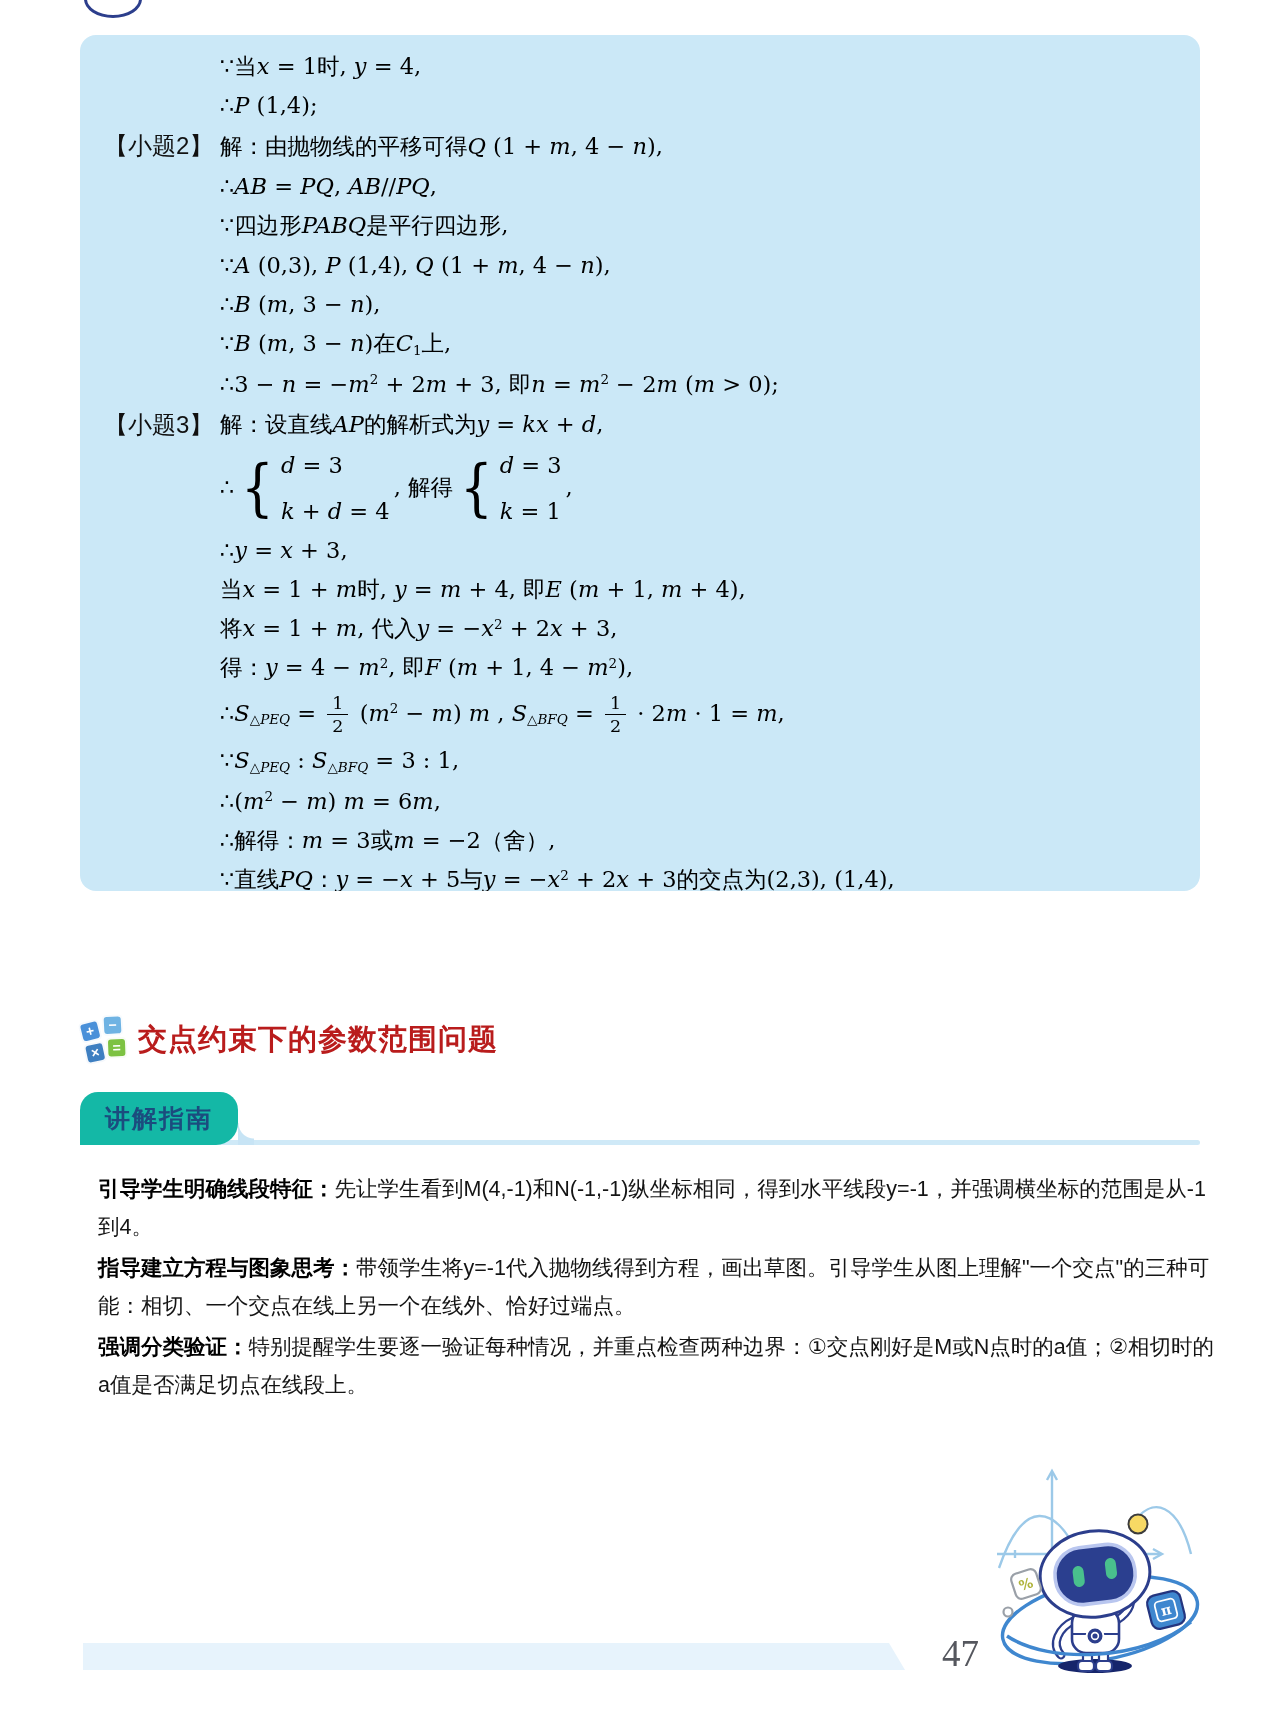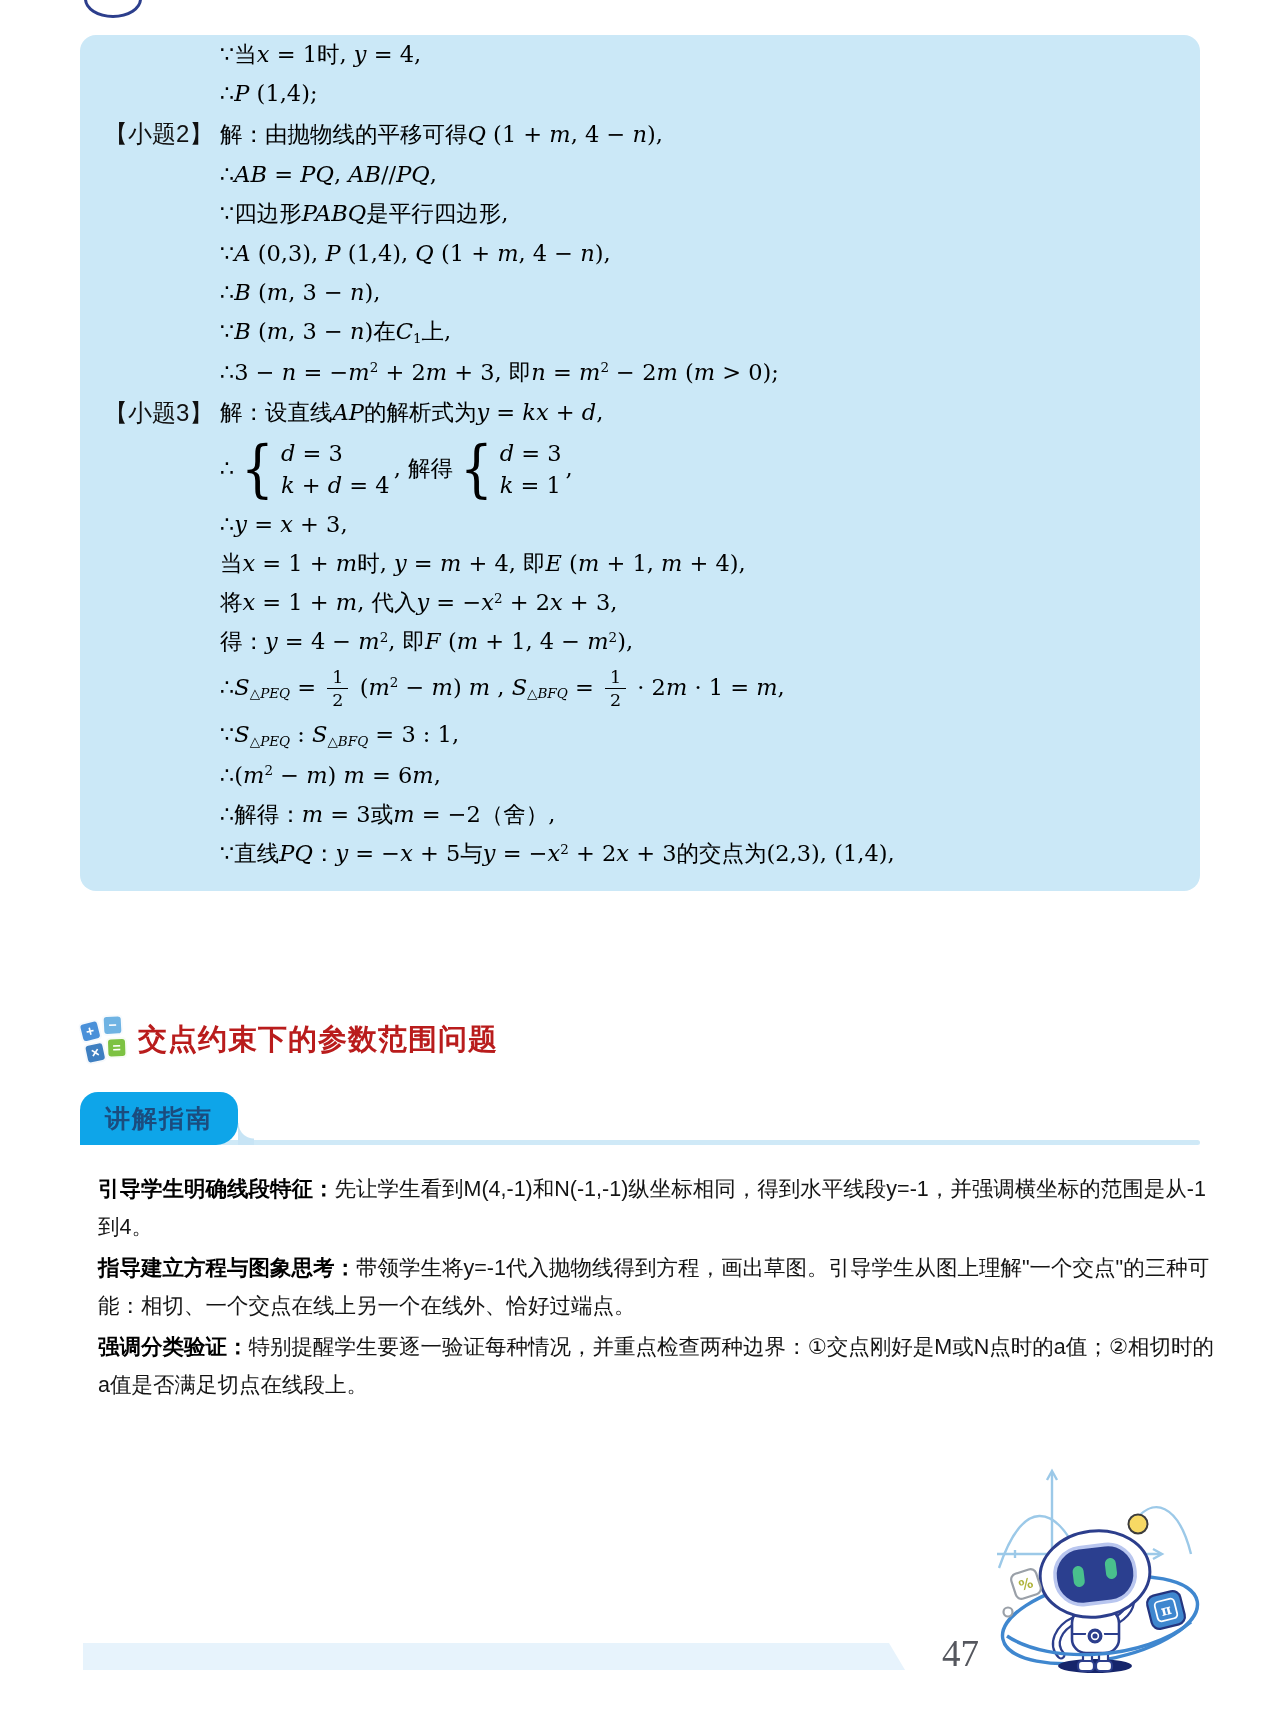--- a/index.html
+++ b/index.html
@@ -6,55 +6,55 @@
   .page{position:relative;width:1280px;height:1719px;background:#ffffff;overflow:hidden;
         font-family:"Liberation Sans","DejaVu Sans",sans-serif;}
 
   
   .partial-logo{position:absolute;left:84px;top:-20px;width:52px;height:32px;
     border:3px solid #2c3e8c;border-radius:50%;background:#fff;}
 
   
   .solution-box{position:absolute;left:80px;top:35px;width:1120px;height:856px;
     background:#cbe8f7;border-radius:16px;box-sizing:border-box;
-    padding:0 24px;overflow:hidden;}
+    padding:12px 24px;overflow:hidden;}
   .mline{display:flex;align-items:center;padding:5px 0;font-size:22.5px;color:#000;}
   .mlabel{flex:0 0 116px;font-size:24px;color:#111;
     font-family:"Liberation Sans","DejaVu Sans",sans-serif;}
   .mcontent{flex:1;display:block;line-height:1.25;}
   .mi{font-style:italic;font-family:"DejaVu Serif",serif;}
   .mr{font-style:normal;font-family:"DejaVu Serif","DejaVu Sans",serif;}
   .msup{font-size:0.6em;vertical-align:0.55em;}
   .msub{font-size:0.6em;vertical-align:-0.3em;}
   .mfrac{display:inline-flex;flex-direction:column;text-align:center;vertical-align:middle;
     font-size:0.78em;margin:0 4px;line-height:1.15;font-family:"DejaVu Serif",serif;}
   .mfrac .num{border-bottom:1.6px solid #000;padding:0 5px 1px;}
   .mfrac .den{padding-top:1px;}
   .mcases{display:inline-flex;align-items:center;vertical-align:middle;margin:0 4px;}
   .mbrace{font-size:2.7em;font-weight:200;line-height:0.85;margin-right:4px;
     font-family:"DejaVu Serif",serif;transform:scaleX(0.85);}
-  .mrows{display:inline-flex;flex-direction:column;gap:3px;line-height:1.25;}
+  .mrows{display:inline-flex;flex-direction:column;gap:17px;line-height:1.25;}
 
   
   .section-header{position:absolute;left:80px;top:1016px;display:flex;align-items:center;gap:10px;}
   .calc-icon{position:relative;width:48px;height:48px;display:inline-block;transform:rotate(-8deg);}
   .calc-icon .tile{position:absolute;width:21px;height:21px;border-radius:5px;
     border:2px solid rgba(255,255,255,.95);box-sizing:border-box;color:#fff;
     font-weight:bold;font-size:14px;line-height:17px;text-align:center;}
   .tile.t1{left:1px;top:3px;background:#4a90d9;transform:rotate(-6deg);}
   .tile.t2{left:24px;top:0px;background:#6fb3e3;transform:rotate(5deg);}
   .tile.t3{left:3px;top:25px;background:#3e7fc1;transform:rotate(-4deg);}
   .tile.t4{left:25px;top:23px;background:#7dc242;transform:rotate(6deg);}
   .section-title{margin:0;font-size:29px;font-weight:bold;color:#b91c1c;letter-spacing:1px;}
 
   
   .tab-rule{position:absolute;left:80px;top:1140px;width:1120px;height:5px;
     background:#cfe9f7;border-radius:3px;}
   .guide-tab{position:absolute;left:80px;top:1092px;width:158px;height:53px;
-    background:#0ea5e9;border-radius:18px 18px 22px 0;
+    background:#14b8a6;border-radius:18px 18px 22px 0;
     display:flex;align-items:center;justify-content:center;
     font-size:25px;font-weight:bold;color:#1b4c7e;letter-spacing:2px;}
   .guide-tab::after{content:"";position:absolute;right:-16px;bottom:0;width:16px;height:22px;
     background:radial-gradient(circle at 100% 0, rgba(0,0,0,0) 15px, #c7e4f5 16px);}
 
   
   .guide-text{position:absolute;left:80px;top:1170px;width:1122px;
     font-size:21.5px;line-height:38px;color:#141414;margin-left:18px;}
   .guide-text p{margin:0 0 3px 0;}
   .guide-text .lead{font-weight:bold;color:#000;}

